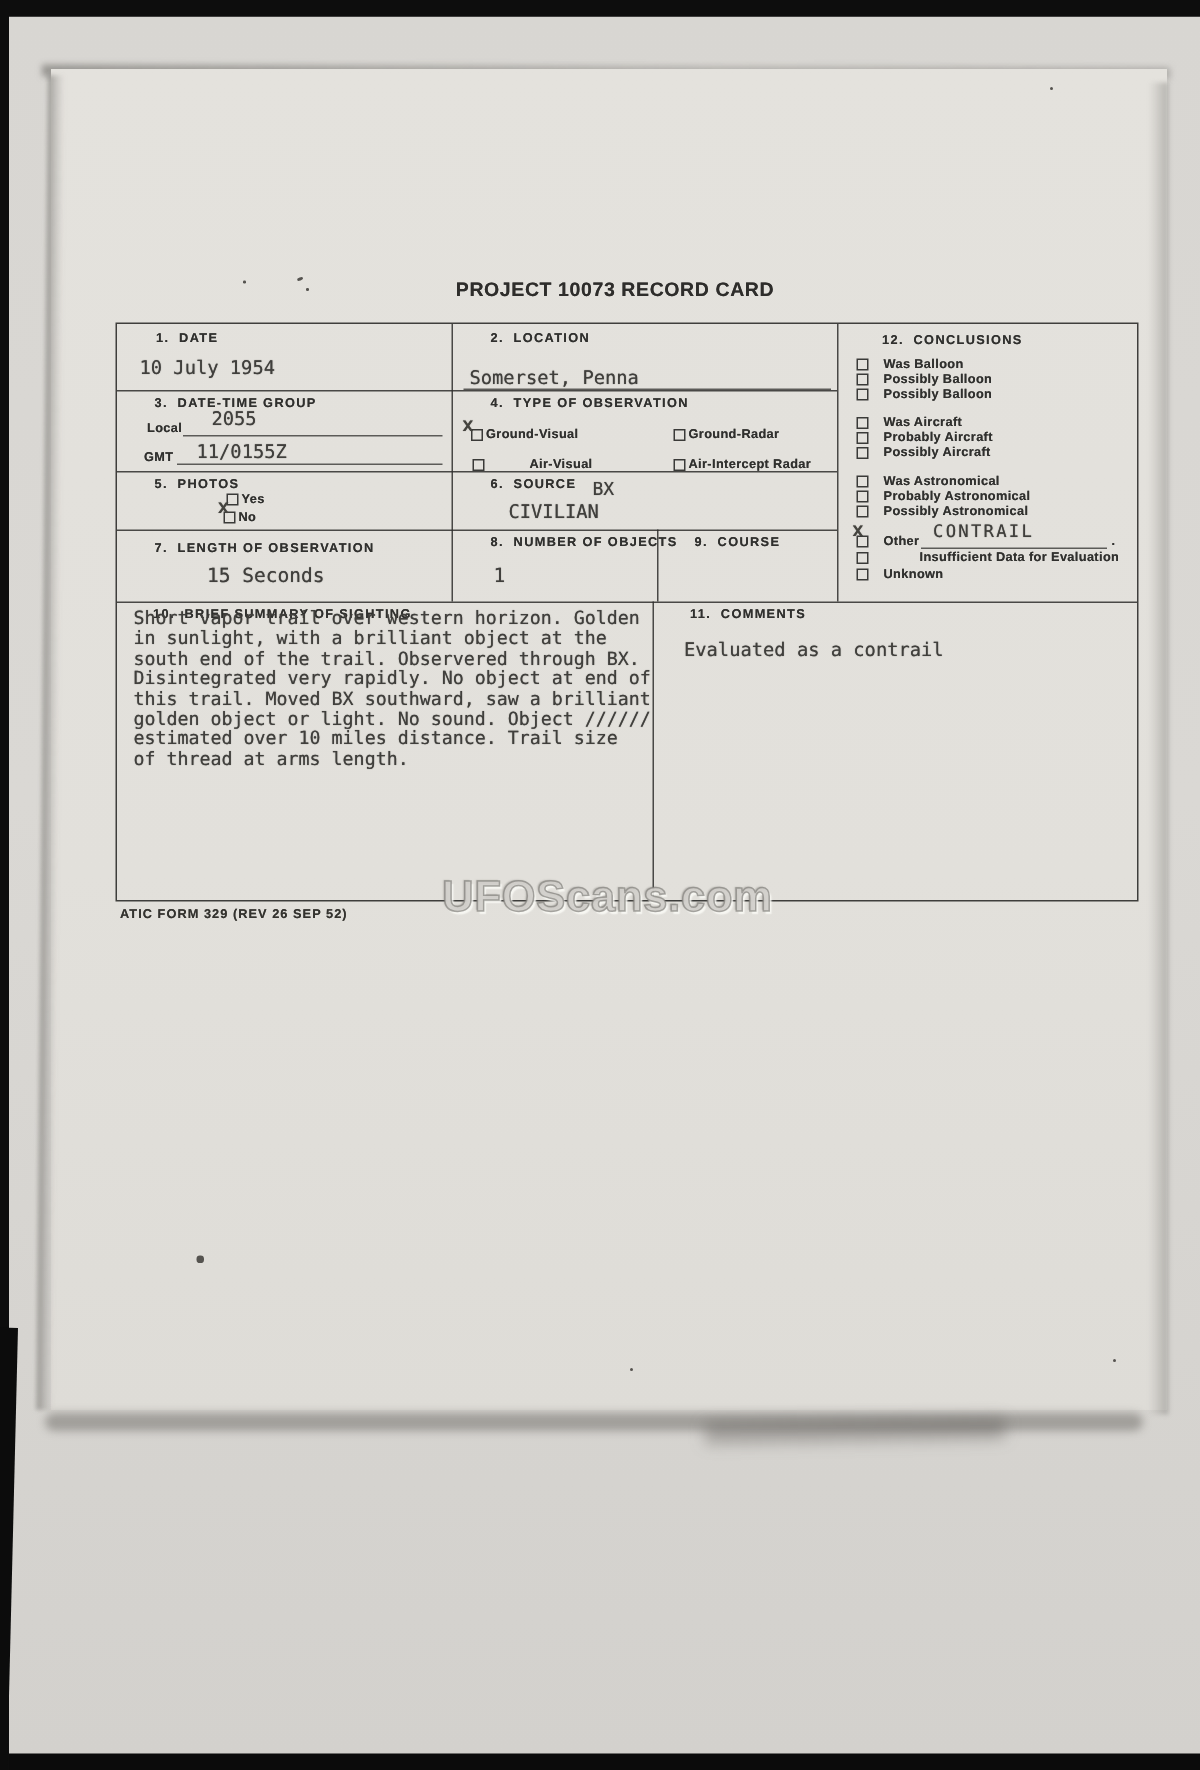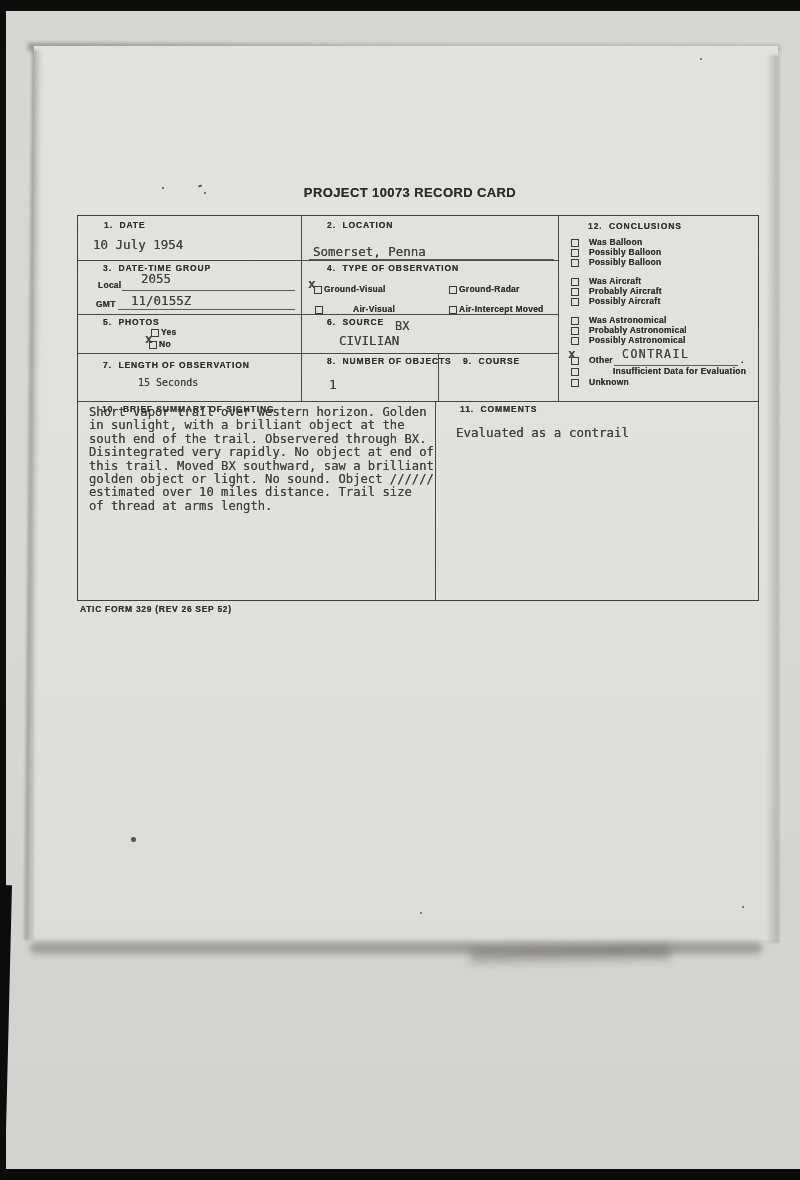--- a/index.html
+++ b/index.html
@@ -111,34 +111,34 @@
     <div class="flabel" style="left:229px;top:47px;">4.  TYPE OF OBSERVATION</div>
     <span class="cb" style="left:236px;top:70px;"></span>
     <span class="xmark" style="left:231px;top:63px;">X</span>
     <div class="clabel" style="left:246px;top:68px;">Ground-Visual</div>
     <div class="typed" style="left:317px;top:64px;font-size:12px;margin-top:39px;">BX</div>
     <span class="cb" style="left:371px;top:70px;"></span>
     <div class="clabel" style="left:381px;top:68px;">Ground-Radar</div>
     <span class="cb" style="left:237px;top:90px;"></span>
     <div class="clabel" style="left:247px;top:88px;margin-left:28px;">Air-Visual</div>
     <span class="cb" style="left:371px;top:90px;"></span>
-    <div class="clabel" style="left:381px;top:88px;">Air-Intercept Moved</div>
+    <div class="clabel" style="left:381px;top:88px;">Air-Intercept Radar</div>
 
     <div class="flabel" style="left:5px;top:101px;">5.  PHOTOS</div>
     <span class="cb" style="left:73px;top:113px;"></span>
     <div class="clabel" style="left:83px;top:111px;">Yes</div>
     <span class="cb" style="left:71px;top:125px;"></span>
     <span class="xmark" style="left:68px;top:118px;">X</span>
     <div class="clabel" style="left:81px;top:123px;">No</div>
 
     <div class="flabel" style="left:229px;top:101px;">6.  SOURCE</div>
     <div class="typed" style="left:261px;top:117px;">CIVILIAN</div>
 
     <div class="flabel" style="left:5px;top:144px;">7.  LENGTH OF OBSERVATION</div>
-    <div class="typed" style="left:60px;top:161px;font-size:10px;">15 Seconds</div>
+    <div class="typed" style="left:60px;top:161px;font-size:13px;">15 Seconds</div>
     <div class="flabel" style="left:229px;top:140px;">8.  NUMBER OF OBJECTS</div>
     <div class="typed" style="left:251px;top:161px;font-size:13px;">1</div>
     <div class="flabel" style="left:365px;top:140px;">9.  COURSE</div>
     <div class="typed" style="left:395px;top:161px;"></div>
 
     <div class="flabel" style="left:4px;top:188px;">10.  BRIEF SUMMARY OF SIGHTING</div>
     <div class="summary-text">Short vapor trail over western horizon. Golden
 in sunlight, with a brilliant object at the
 south end of the trail. Observered through BX.
 Disintegrated very rapidly. No object at end of
@@ -180,18 +180,19 @@
     <div class="fill-line" style="left:536px;top:149px;width:124px;"></div>
     <div class="clabel" style="left:663px;top:139px;">.</div>
 
     <span class="cb" style="left:493px;top:152px;"></span>
     <div class="clabel" style="left:511px;top:150px;padding-left:24px;">Insufficient Data for Evaluation</div>
     <span class="cb" style="left:493px;top:163px;"></span>
     <div class="clabel" style="left:511px;top:161px;">Unknown</div>
   </div>
 
   <div class="footer-text">ATIC FORM 329 (REV 26 SEP 52)</div>
+  <div class="watermark">UFOScans.com</div>
 
   <div class="strip-top"></div>
   <div class="strip-bottom"></div>
   <div class="strip-left"></div>
   <div class="wedge-bl"></div>
 </div>
 
 </body></html>

